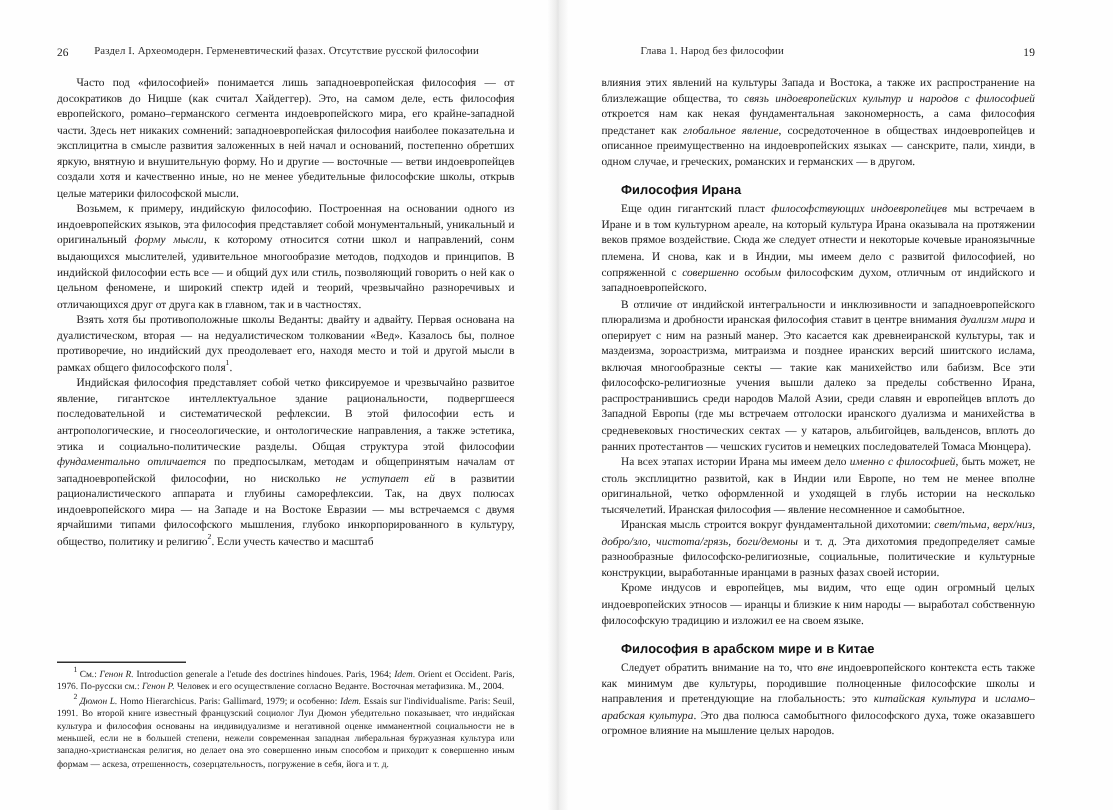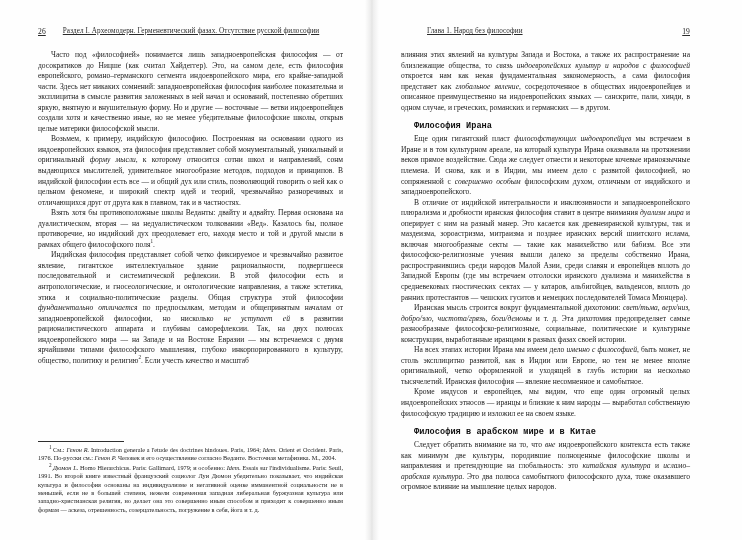--- a/index.html
+++ b/index.html
@@ -46,26 +46,25 @@
         rgba(140,140,138,0.16) 42%,
         rgba(135,135,133,0.22) 50%,
         rgba(140,140,138,0.14) 58%,
         rgba(150,150,148,0.00) 100%);
     pointer-events: none;
     z-index: 5;
   }
   .running-head {
     height: 14px;
     display: flex;
-    align-items: flex-start;
+    align-items: center;
     font-size: 7.2px;
     letter-spacing: 0.012em;
     color: #2a2a2a;
     white-space: nowrap;
-    text-decoration: underline;
   }
   .running-head.left {
     justify-content: flex-start;
   }
   .running-head.right {
     justify-content: flex-start;
   }
   .folio {
     font-size: 7.6px;
     color: #222;
@@ -86,21 +85,21 @@
     hyphens: manual;
   }
   .para {
     margin: 0;
     text-indent: 13px;
   }
   .para + .para { margin-top: 0; }
   i, .it { font-style: italic; }
 
   .section-head {
-    font-family: Liberation Mono, monospace;
+    font-family: Liberation Sans, sans-serif;
     font-size: 8.6px;
     font-weight: bold;
     letter-spacing: 0.005em;
     margin: 7.5px 0 3px 13px;
     color: #111;
   }
 
   .footnotes {
     position: absolute;
     left: 38px;
@@ -176,23 +175,23 @@
 
     <div class="body-col">
       <p class="para" style="text-indent:0">влияния этих явлений на культуры Запада и Востока, а также их распространение на близлежащие общества, то <i>связь индоевропейских культур и народов с философией</i> откроется нам как некая фундаментальная закономерность, а сама философия предстанет как <i>глобальное явление</i>, сосредоточенное в обществах индоевропейцев и описанное преимущественно на индоевропейских языках — санскрите, пали, хинди, в одном случае, и греческих, романских и германских — в другом.</p>
 
       <div class="section-head">Философия Ирана</div>
 
       <p class="para">Еще один гигантский пласт <i>философствующих индоевропейцев</i> мы встречаем в Иране и в том культурном ареале, на который культура Ирана оказывала на протяжении веков прямое воздействие. Сюда же следует отнести и некоторые кочевые ираноязычные племена. И снова, как и в Индии, мы имеем дело с развитой философией, но сопряженной с <i>совершенно особым</i> философским духом, отличным от индийского и западноевропейского.</p>
 
       <p class="para">В отличие от индийской интегральности и инклюзивности и западноевропейского плюрализма и дробности иранская философия ставит в центре внимания <i>дуализм мира</i> и оперирует с ним на разный манер. Это касается как древнеиранской культуры, так и маздеизма, зороастризма, митраизма и позднее иранских версий шиитского ислама, включая многообразные секты — такие как манихейство или бабизм. Все эти философско-религиозные учения вышли далеко за пределы собственно Ирана, распространившись среди народов Малой Азии, среди славян и европейцев вплоть до Западной Европы (где мы встречаем отголоски иранского дуализма и манихейства в средневековых гностических сектах — у катаров, альбигойцев, вальденсов, вплоть до ранних протестантов — чешских гуситов и немецких последователей Томаса Мюнцера).</p>
 
+      <p class="para">На всех этапах истории Ирана мы имеем дело <i>именно с философией</i>, быть может, не столь эксплицитно развитой, как в Индии или Европе, но тем не менее вполне оригинальной, четко оформленной и уходящей в глубь истории на несколько тысячелетий. Иранская философия — явление несомненное и самобытное.</p>
+
       <p class="para">Иранская мысль строится вокруг фундаментальной дихотомии: <i>свет/тьма, верх/низ, добро/зло, чистота/грязь, боги/демоны</i> и т. д. Эта дихотомия предопределяет самые разнообразные философско-религиозные, социальные, политические и культурные конструкции, выработанные иранцами в разных фазах своей истории.</p>
-
-      <p class="para">На всех этапах истории Ирана мы имеем дело <i>именно с философией</i>, быть может, не столь эксплицитно развитой, как в Индии или Европе, но тем не менее вполне оригинальной, четко оформленной и уходящей в глубь истории на несколько тысячелетий. Иранская философия — явление несомненное и самобытное.</p>
 
       <p class="para">Кроме индусов и европейцев, мы видим, что еще один огромный целых индоевропейских этносов — иранцы и близкие к ним народы — выработал собственную философскую традицию и изложил ее на своем языке.</p>
 
       <div class="section-head">Философия в арабском мире и в Китае</div>
 
       <p class="para">Следует обратить внимание на то, что <i>вне</i> индоевропейского контекста есть также как минимум две культуры, породившие полноценные философские школы и направления и претендующие на глобальность: это <i>китайская культура</i> и <i>исламо–арабская культура</i>. Это два полюса самобытного философского духа, тоже оказавшего огромное влияние на мышление целых народов.</p>
 
     </div>
   </div>
 

